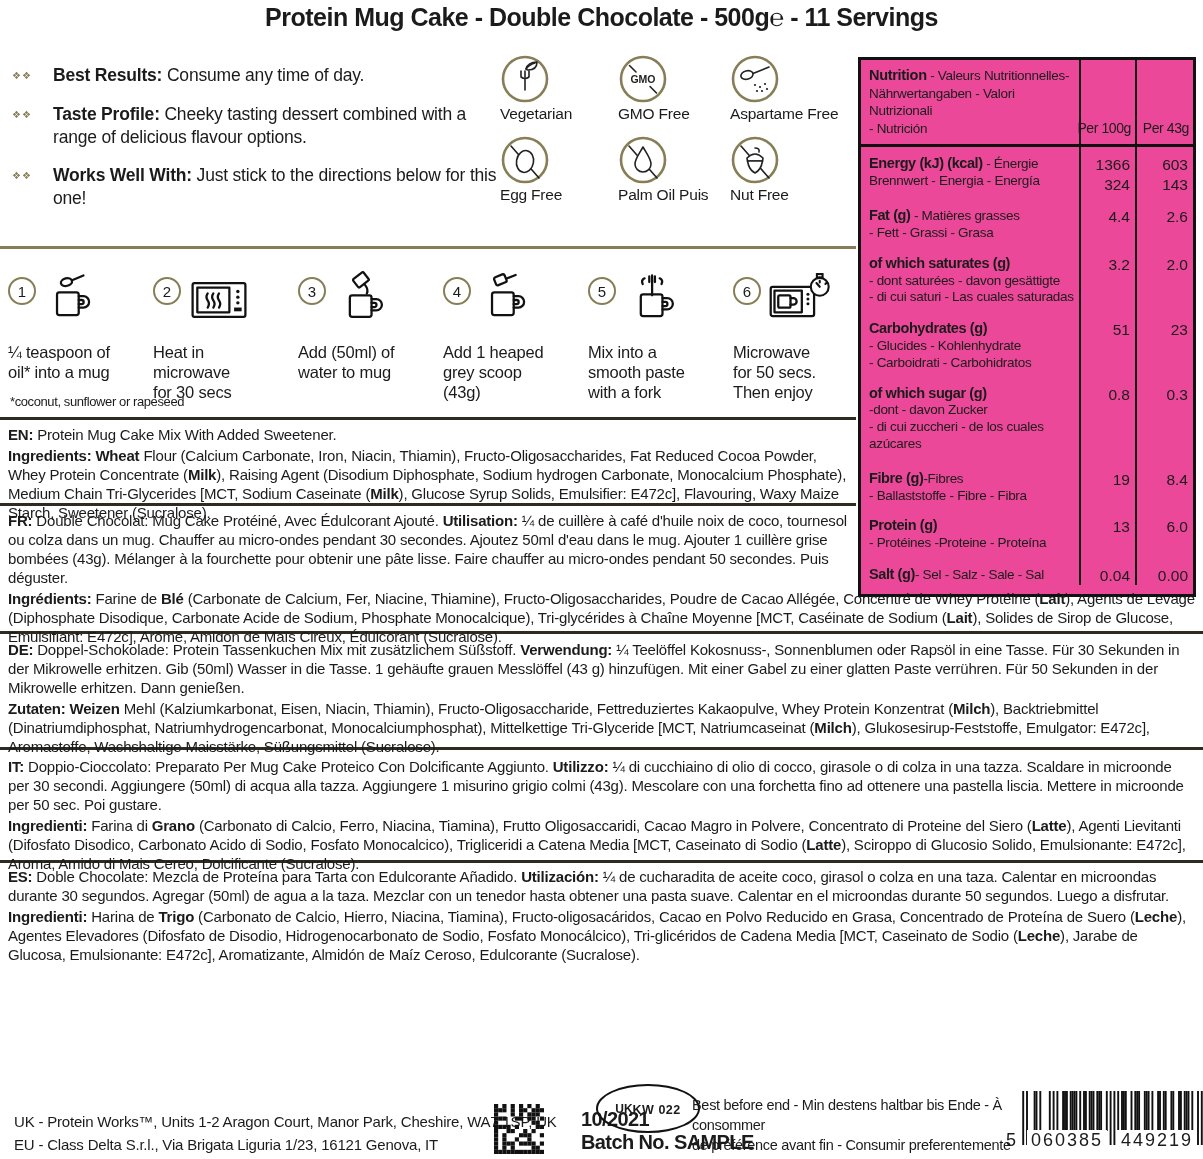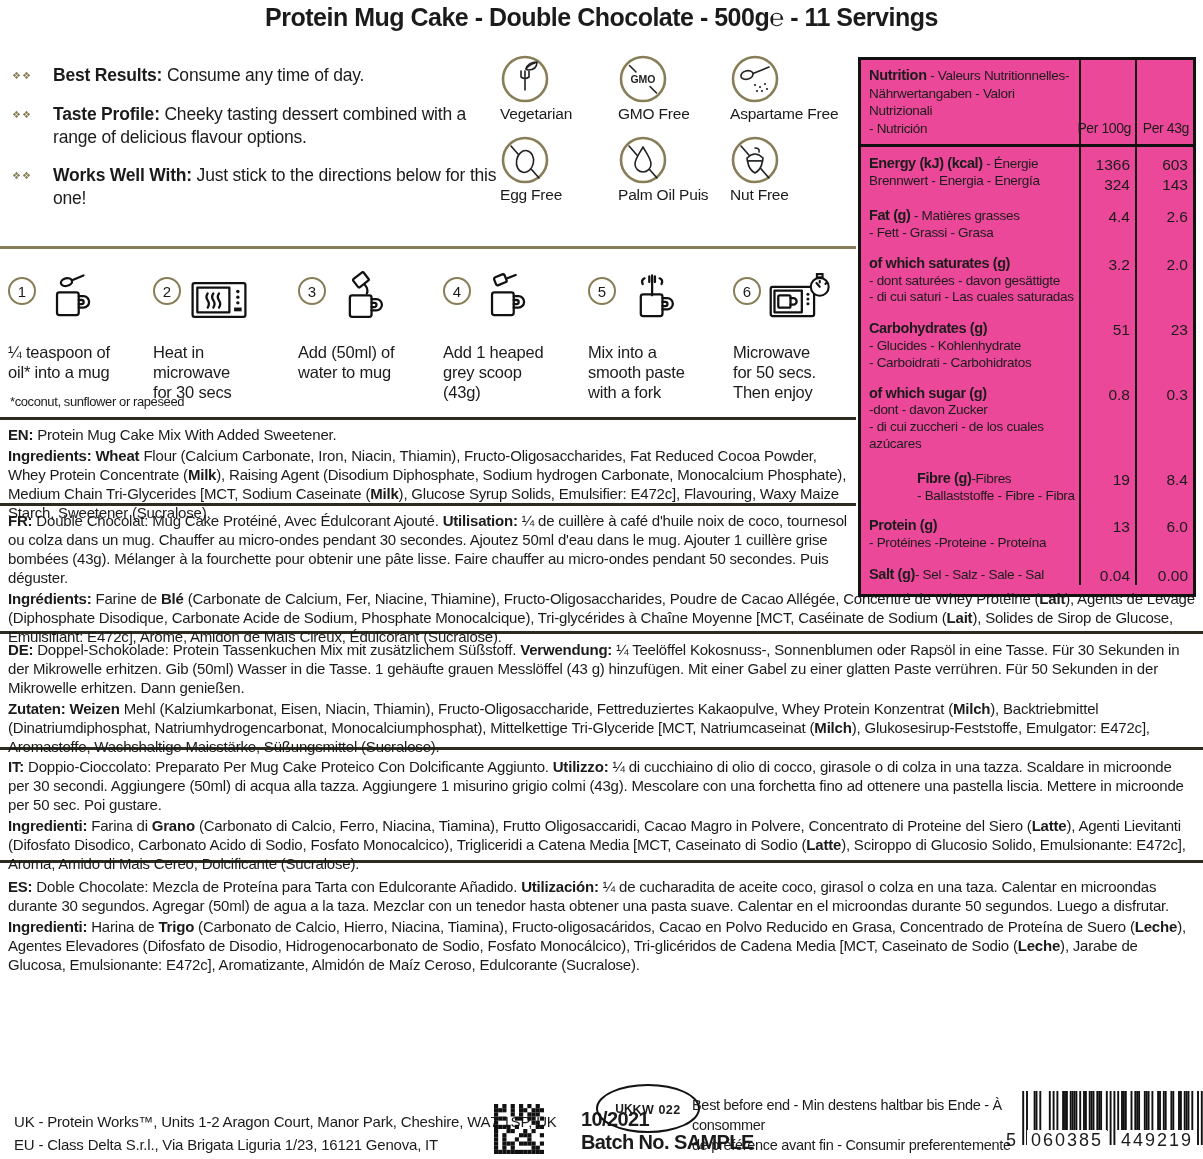--- a/index.html
+++ b/index.html
@@ -46,21 +46,21 @@
   
   .steps{position:absolute;left:8px;top:271px;display:grid;grid-template-columns:repeat(6,145px);}
   .step-head{display:flex;align-items:flex-start;gap:5px;height:66px;}
   .num{flex:0 0 28px;width:28px;height:28px;border:2.5px solid var(--olive);border-radius:50%;
        display:flex;align-items:center;justify-content:center;font-size:15px;margin-top:6px;}
   .step-ic svg{width:66px;height:58px;display:block;}
   .step-text{font-size:16.5px;line-height:1.22;white-space:pre-line;letter-spacing:-0.2px;margin-top:5px;}
   .footnote{position:absolute;left:10px;top:394px;font-size:13px;letter-spacing:-0.4px;}
   
   .lang{position:absolute;left:8px;}
-  #lang-en{top:425px;} #lang-fr{top:511px;} #lang-de{top:640px;} #lang-it{top:757px;} #lang-es{top:867px;margin-top:10px;}
+  #lang-en{top:425px;} #lang-fr{top:511px;} #lang-de{top:640px;} #lang-it{top:757px;} #lang-es{top:867px;}
   .lang p{margin:0 0 2px 0;font-size:15px;line-height:1.27;letter-spacing:-0.2px;}
   .lang p.narrow{width:846px;} .lang p.wide{width:1188px;}
   
   .addr{position:absolute;left:14px;top:1111px;font-size:15px;line-height:1.5;letter-spacing:-0.2px;}
   .dm{position:absolute;left:494px;top:1104px;width:50px;height:50px;}
   .batch{position:absolute;left:566px;top:1108px;font-size:20px;font-weight:bold;line-height:1.13;letter-spacing:-0.6px;white-space:nowrap;margin-left:15px;}
   .oval{position:absolute;left:596px;top:1084px;width:104px;height:49px;border:2px solid #111;border-radius:50%;
         display:flex;flex-direction:row;align-items:center;justify-content:center;font-weight:bold;background:transparent;}
   .oval .l1{font-size:12px;line-height:1;} .oval .l2{font-size:12.5px;line-height:1;margin-top:3px;letter-spacing:0.5px;}
   .bb{position:absolute;left:692px;top:1096px;width:326px;font-size:14.5px;line-height:1.37;letter-spacing:-0.3px;}
@@ -214,21 +214,21 @@
   <div class="nt-val" style="padding-top: 14px;">51</div>
   <div class="nt-val" style="padding-top: 14px;">23</div>
 
   <div class="nt-name" style="padding-top: 13px;"><b>of which sugar (g)</b><span class="pre">
 -dont - davon Zucker
 - di cui zuccheri - de los cuales
 azúcares</span></div>
   <div class="nt-val" style="padding-top: 13px;">0.8</div>
   <div class="nt-val" style="padding-top: 13px;">0.3</div>
 
-  <div class="nt-name" style="padding-top: 17px; margin-left: 48px;"><b>Fibre (g)</b><span class="pre">-Fibres
+  <div class="nt-name" style="padding-top: 17px;"><b>Fibre (g)</b><span class="pre">-Fibres
 - Ballaststoffe - Fibre - Fibra</span></div>
   <div class="nt-val" style="padding-top: 17px;">19</div>
   <div class="nt-val" style="padding-top: 17px;">8.4</div>
 
   <div class="nt-name" style="padding-top: 13px;"><b>Protein (g)</b><span class="pre">
 - Protéines -Proteine - Proteína</span></div>
   <div class="nt-val" style="padding-top: 13px;">13</div>
   <div class="nt-val" style="padding-top: 13px;">6.0</div>
 
   <div class="nt-name" style="padding-top: 14px;"><b>Salt (g)</b><span class="pre">- Sel - Salz - Sale - Sal</span></div>

